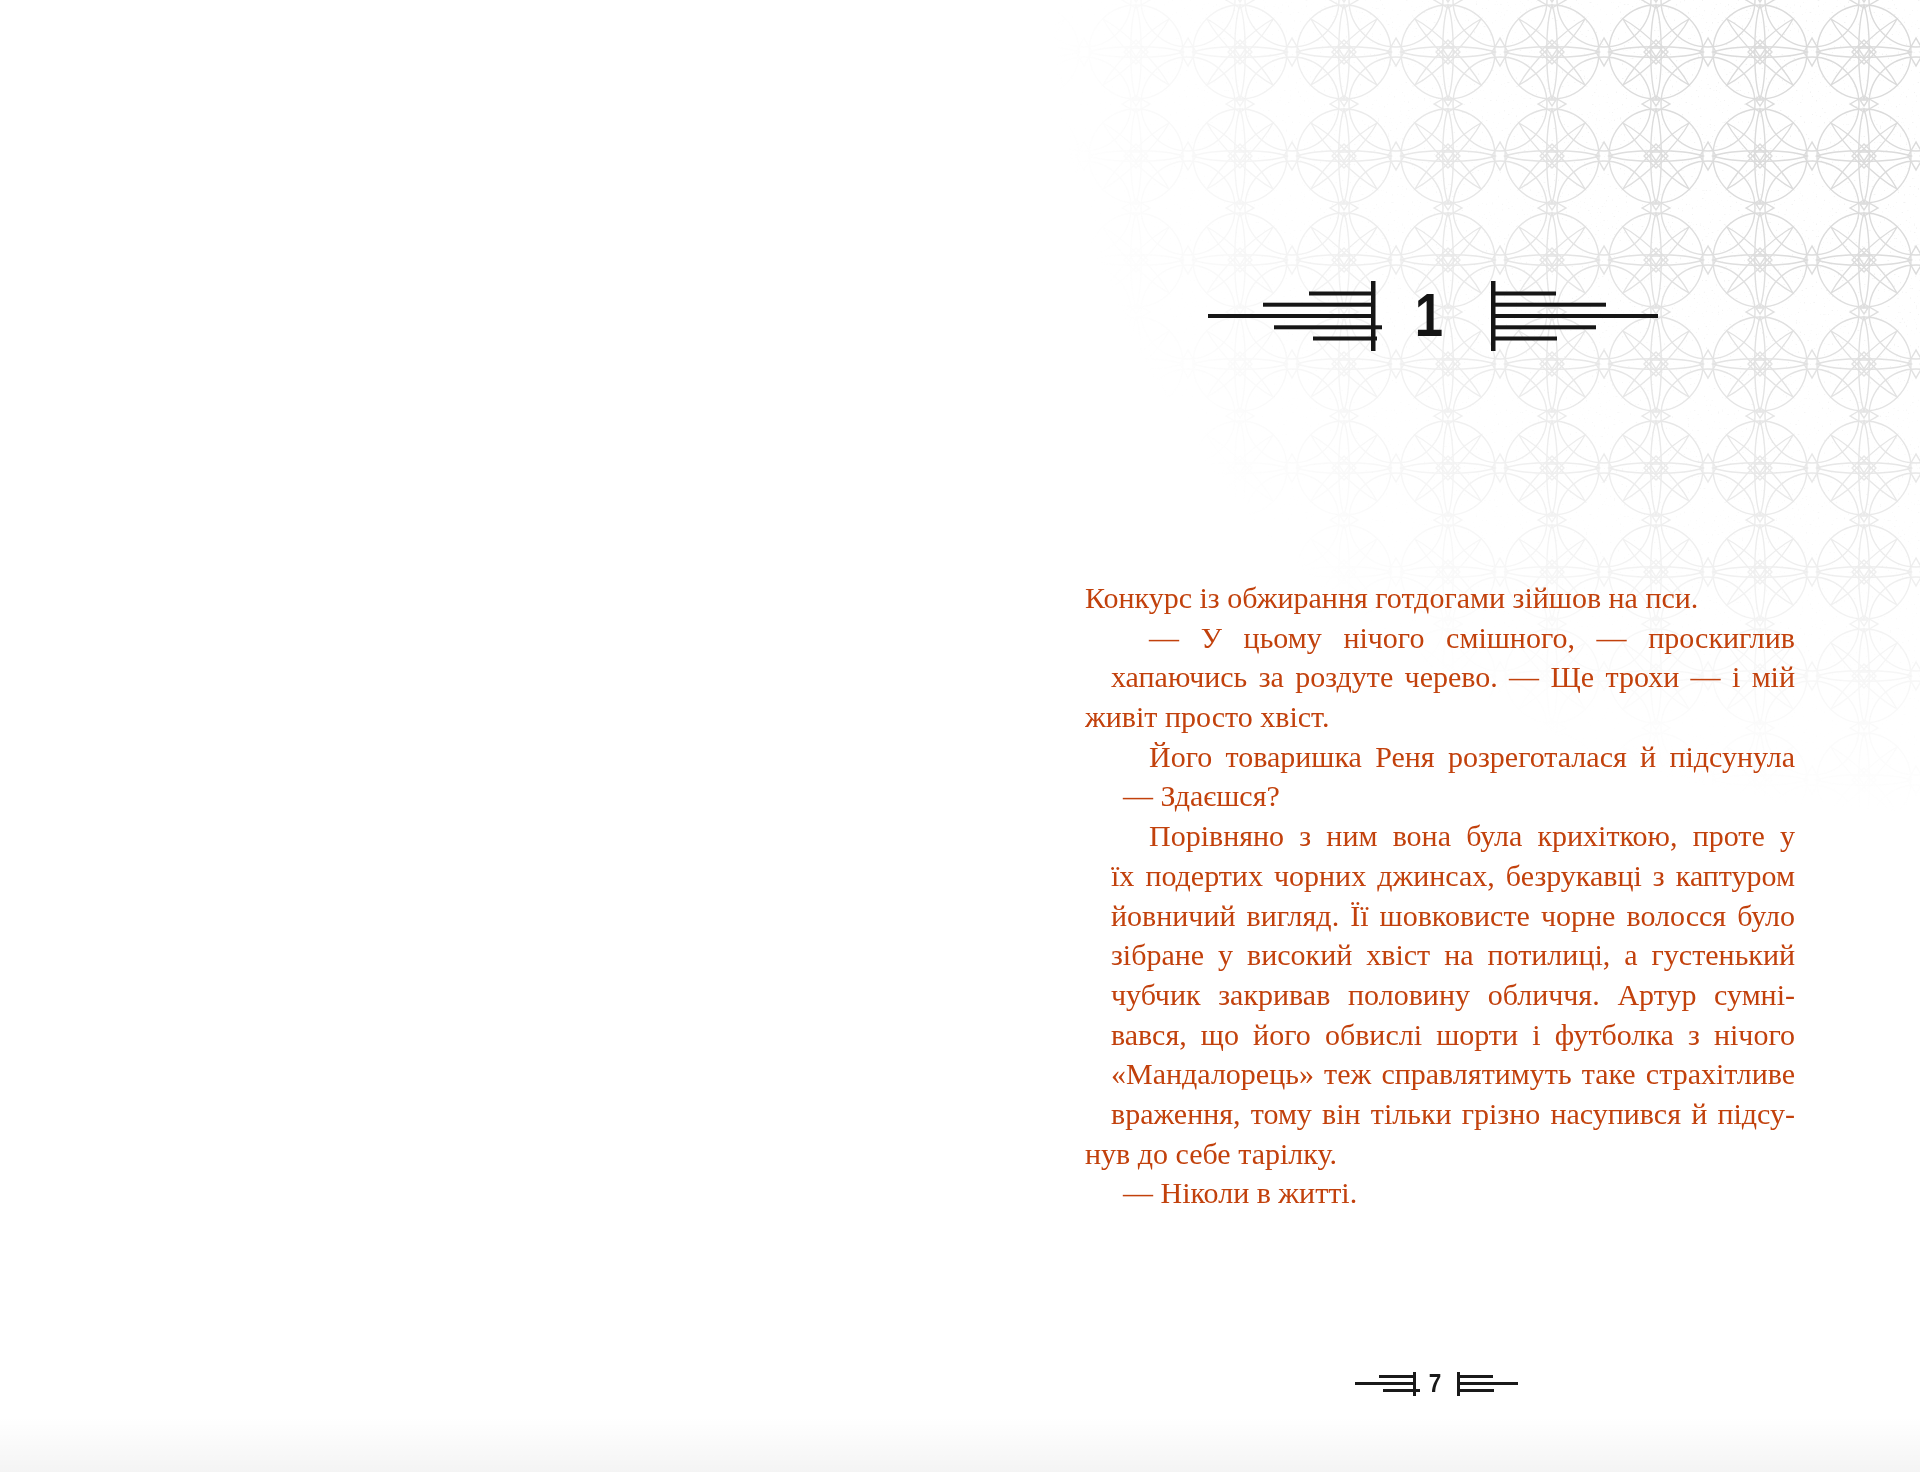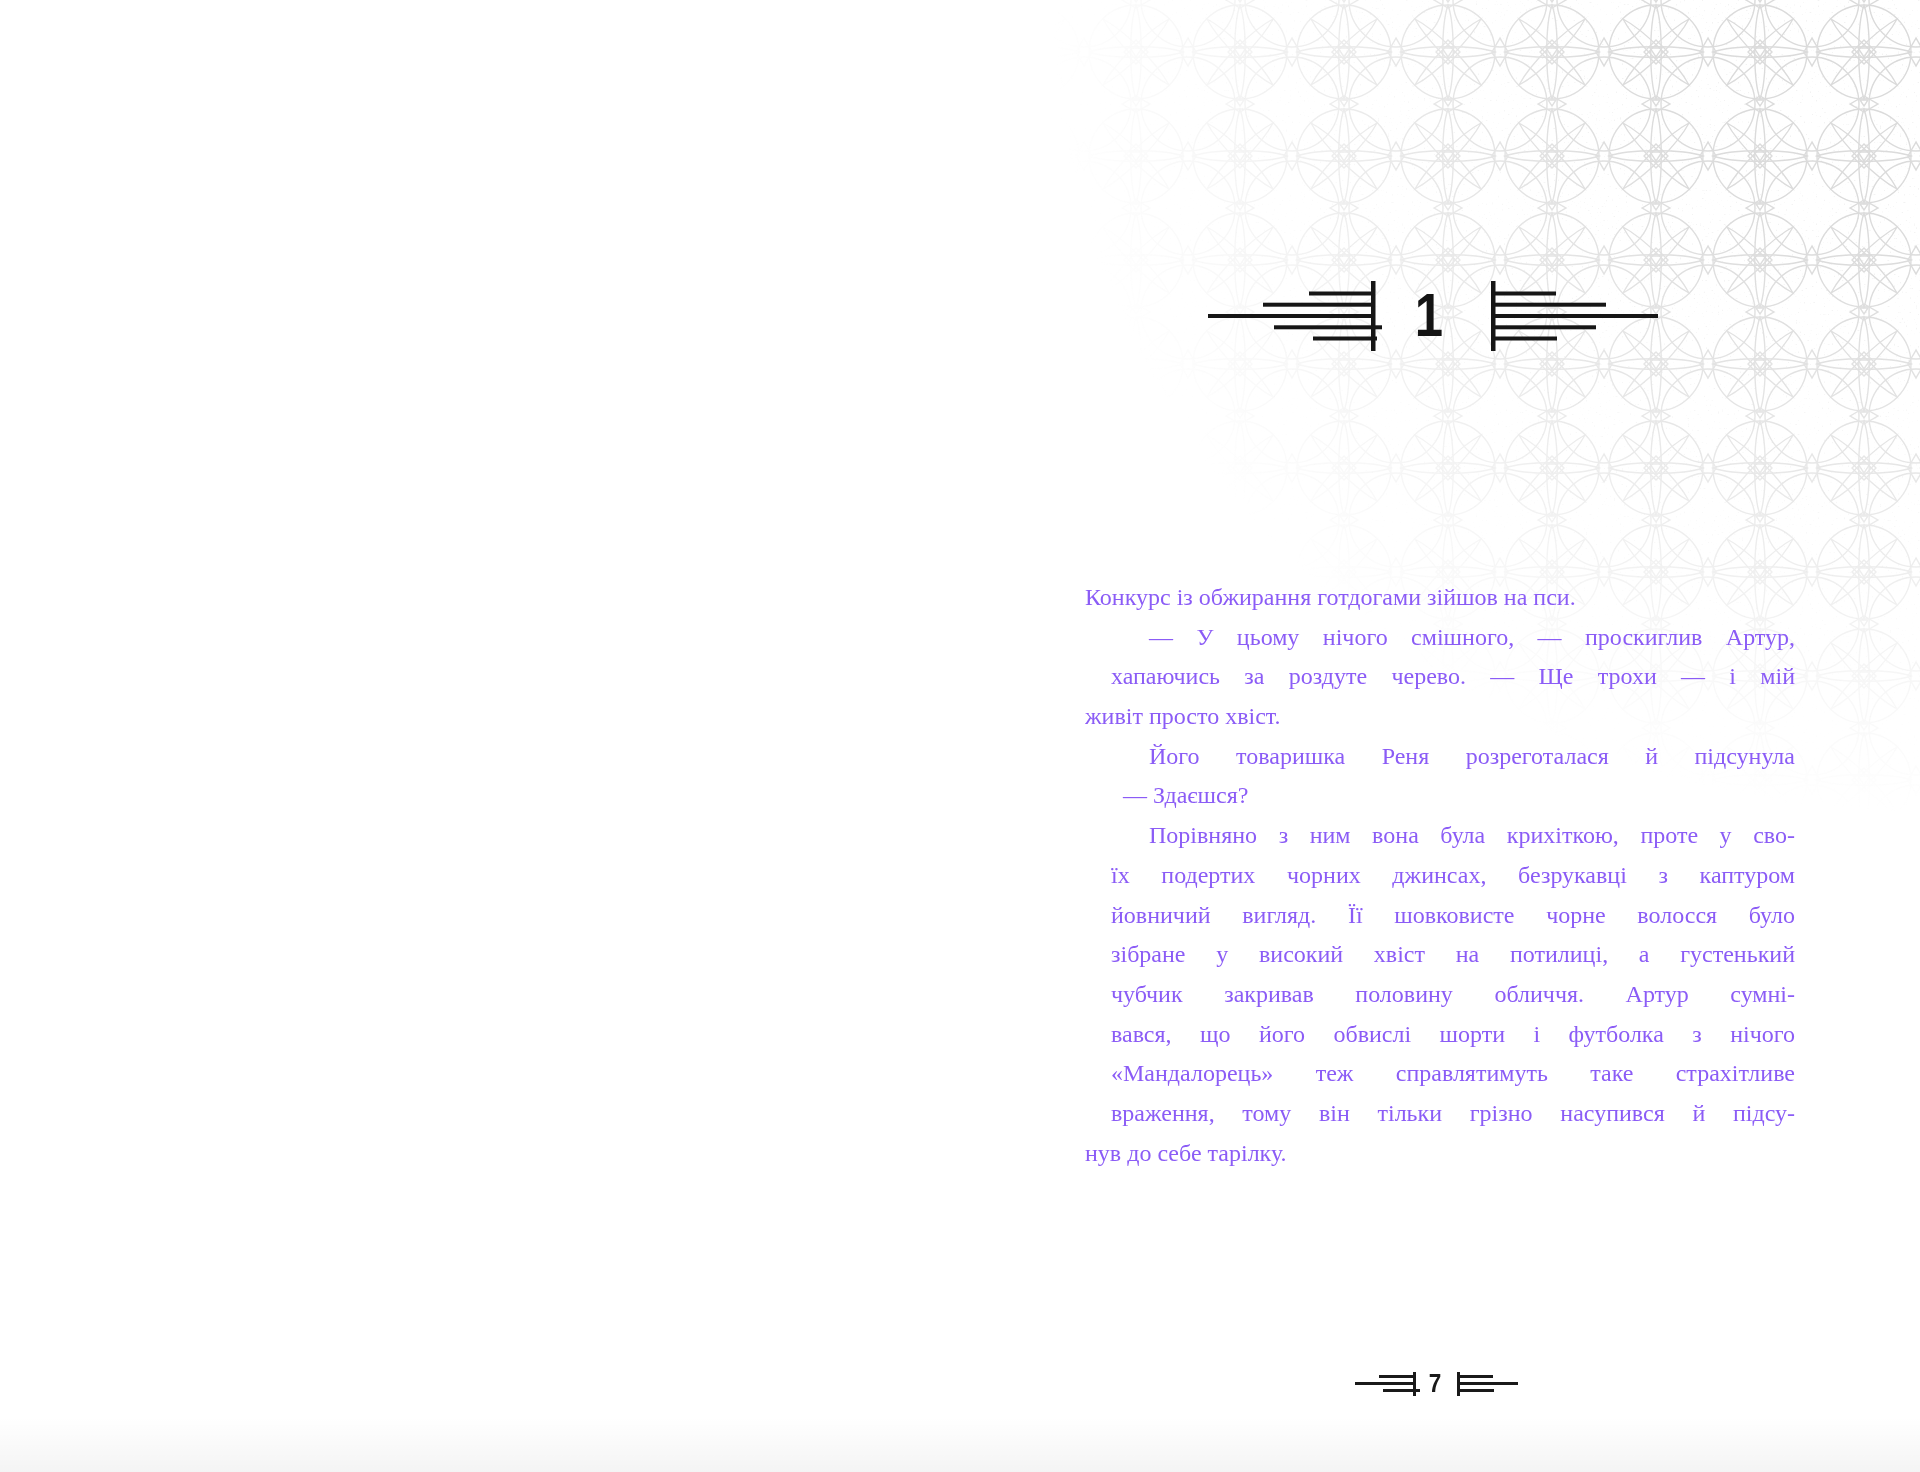--- a/index.html
+++ b/index.html
@@ -29,21 +29,21 @@
     text-align: center; z-index: 3;
     font-family: "Liberation Sans", sans-serif;
     font-weight: bold; font-size: 62px; color: #141414;
     transform: scaleX(0.82);
   }
 
   
   .text-block {
     position: absolute; left: 1085px; top: 578px; width: 710px;
     z-index: 2;
-    font-size: 24px; color: #8b5cf6;
+    font-size: 30px; color: #c2410c;
   }
   .line {
     height: 39.7px; line-height: 39.7px;
     white-space: nowrap; overflow: hidden;
   }
   .line.just {
     white-space: normal;
     text-align: justify;
     text-align-last: justify;
     margin-left: 26px;
@@ -145,20 +145,21 @@
       <div class="line indent">— Здаєшся?</div>
       <div class="line indent just">Порівняно з ним вона була крихіткою, проте у сво-</div>
       <div class="line just">їх подертих чорних джинсах, безрукавці з каптуром</div>
       <div class="line just">йовничий вигляд. Її шовковисте чорне волосся було</div>
       <div class="line just">зібране у високий хвіст на потилиці, а густенький</div>
       <div class="line just">чубчик закривав половину обличчя. Артур сумні-</div>
       <div class="line just">вався, що його обвислі шорти і футболка з нічого</div>
       <div class="line just">«Мандалорець» теж справлятимуть таке страхітливе</div>
       <div class="line just">враження, тому він тільки грізно насупився й підсу-</div>
       <div class="line">нув до себе тарілку.</div>
+      <div class="line indent">— Ніколи в житті.</div>
     </div>
 
   <div>
     <svg class="footer-ornament" width="163" height="26" viewBox="0 0 163 26">
       <g fill="#191919">
         <rect x="58" y="1" width="3" height="24"></rect>
         <rect x="24" y="4" width="37" height="3"></rect>
         <rect x="0" y="11" width="61" height="3"></rect>
         <rect x="28" y="18" width="37" height="3"></rect>
         <rect x="102" y="1" width="3" height="24"></rect>

